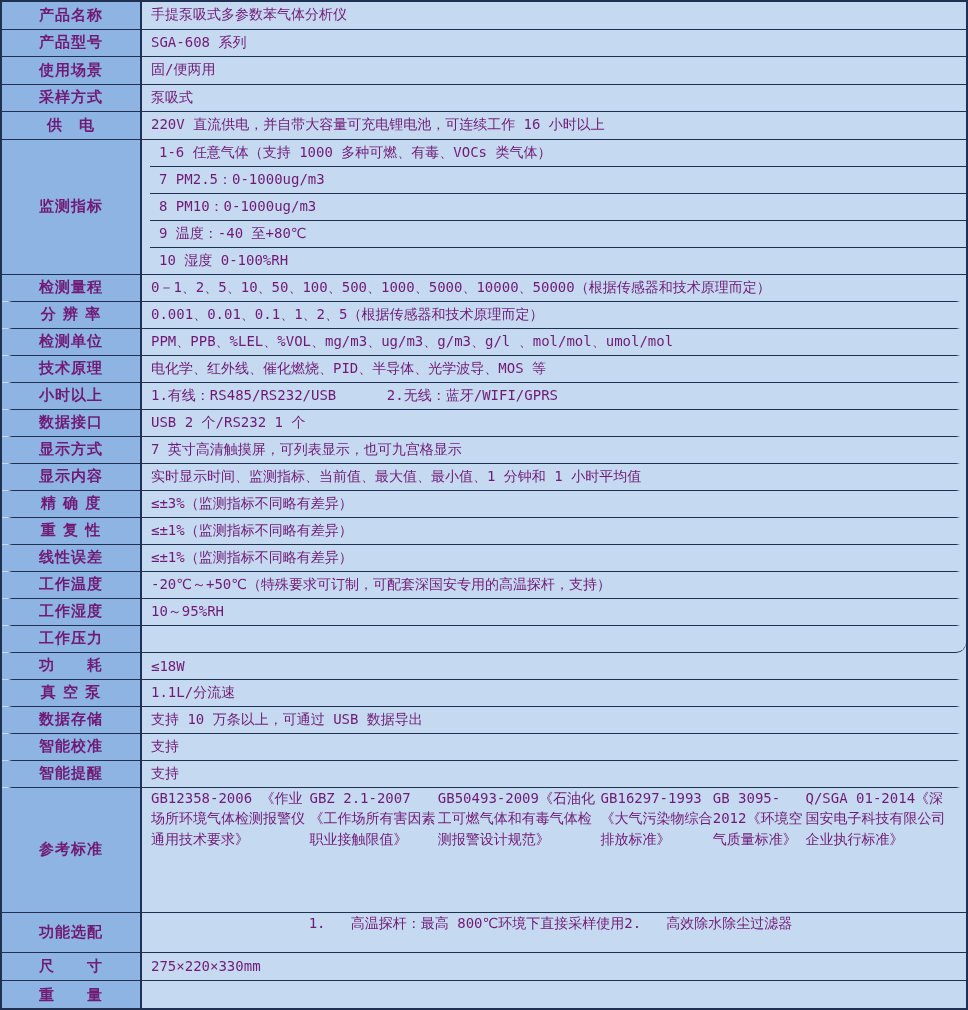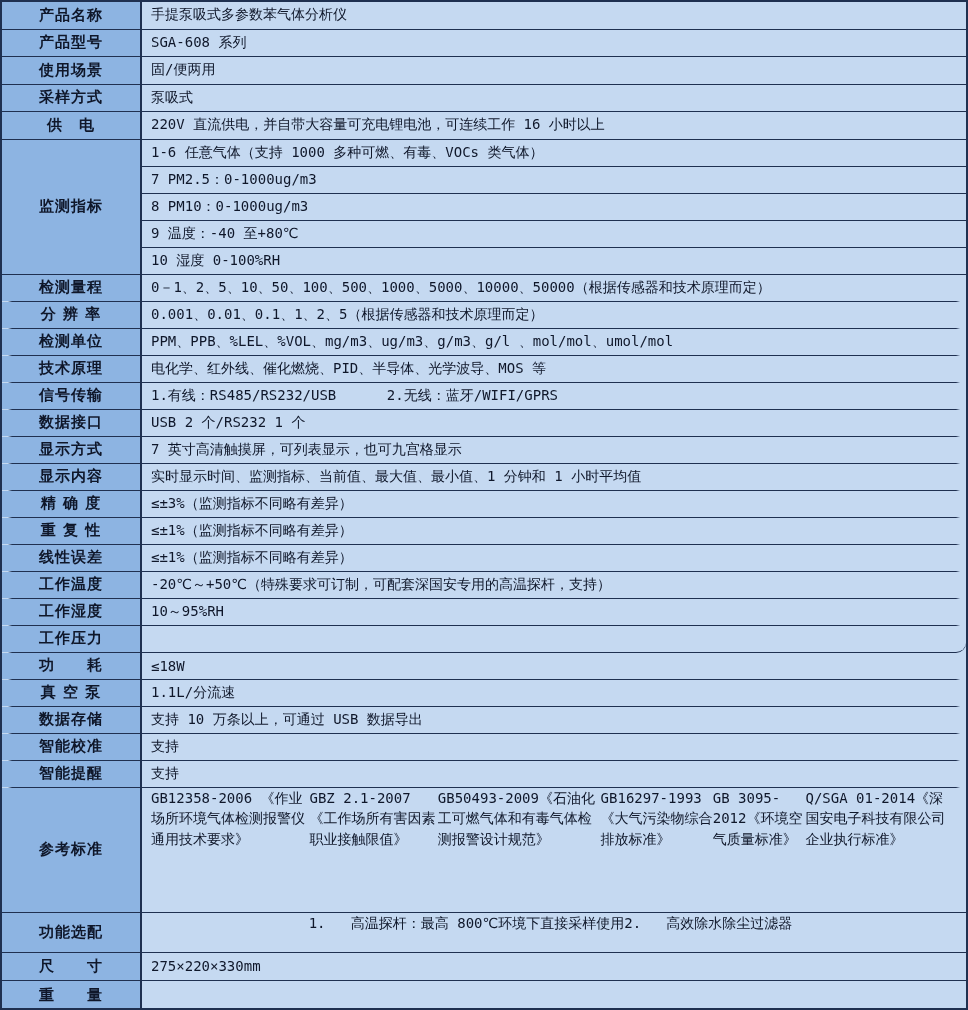--- a/index.html
+++ b/index.html
@@ -4,21 +4,21 @@
 <style>
   * { box-sizing: border-box; margin: 0; padding: 0; }
   html,body { background:#ffffff; }
   .spec-table {
     width: 968px;
     height: 1010px;
     overflow: hidden;
     border: 2px solid #1F3050;
     background: #C5D9F1;
     font-family: "DejaVu Sans", "Liberation Sans", sans-serif;
-    color: #0f172a;
+    color: #701a75;
   }
   .row { display: flex; border-bottom: 1px solid #1F3050; }
   .row:last-child { border-bottom: none; }
   .h27  { height: 27px; border-radius: 10px; }
   .h275 { height: 27.5px; }
   .h285 { height: 28.5px; }
   .lab {
     width: 140px;
     flex: none;
     background: #8DB4E2;
@@ -34,21 +34,21 @@
   .val {
     flex: 1;
     background: #C5D9F1;
     display: flex;
     align-items: center;
     padding: 0 16px 0 9px;
     font-size: 14px;
     font-family: "DejaVu Sans Mono", "DejaVu Sans", sans-serif;
     white-space: pre-wrap;
   }
-  .subcol { flex: 1; display: flex; flex-direction: column; }
+  .subcol { flex: 1; display: flex; flex-direction: column; padding-left: 8px; }
   .sub {
     flex: 1;
     background: #C5D9F1;
     display: flex;
     align-items: center;
     padding: 0 8px 0 9px;
     font-size: 14px;
     font-family: "DejaVu Sans Mono", "DejaVu Sans", sans-serif;
     white-space: pre-wrap;
     border-bottom: 1px solid #1F3050;
@@ -117,21 +117,21 @@
     <div class="lab">检测单位</div>
     <div class="val">PPM、PPB、%LEL、%VOL、mg/m3、ug/m3、g/m3、g/l 、mol/mol、umol/mol</div>
   </div>
 
   <div class="row h27">
     <div class="lab">技术原理</div>
     <div class="val">电化学、红外线、催化燃烧、PID、半导体、光学波导、MOS 等</div>
   </div>
 
   <div class="row h27">
-    <div class="lab">信号传输</div>
+    <div class="lab">小时以上</div>
     <div class="val">1.有线：RS485/RS232/USB      2.无线：蓝牙/WIFI/GPRS</div>
   </div>
 
   <div class="row h27">
     <div class="lab">数据接口</div>
     <div class="val">USB 2 个/RS232 1 个</div>
   </div>
 
   <div class="row h27">
     <div class="lab">显示方式</div>

